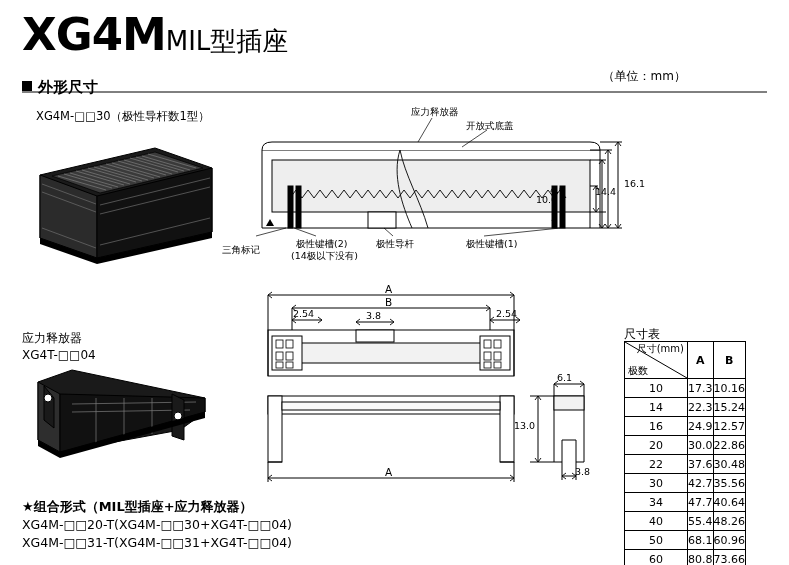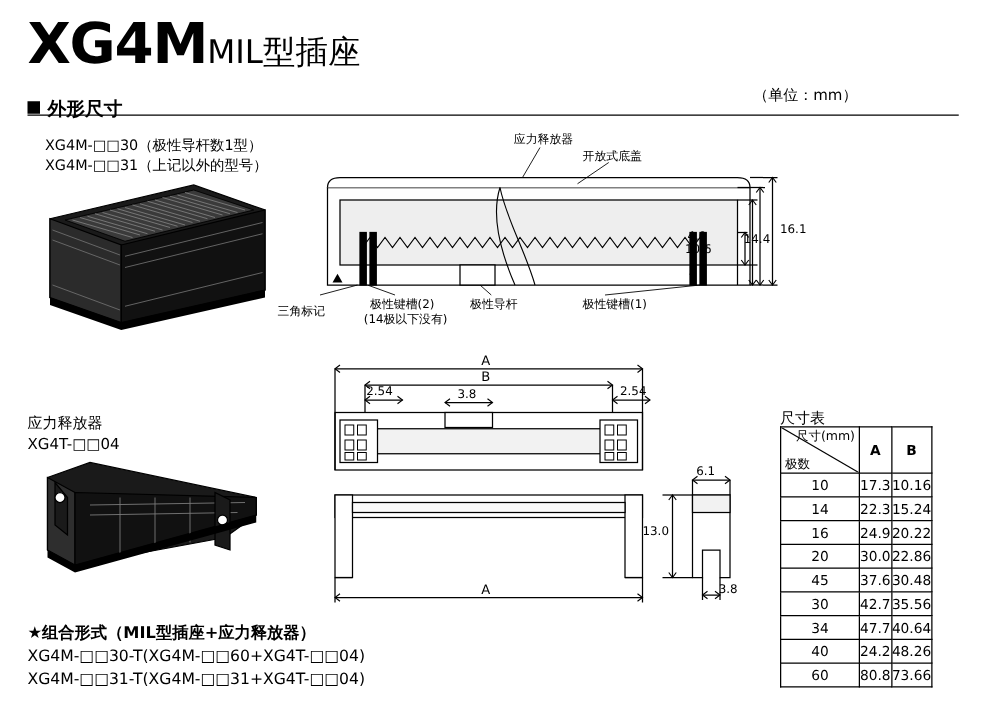--- a/index.html
+++ b/index.html
@@ -272,39 +272,38 @@
       <path d="M44,386 L44,420 L54,428 L54,398 Z" fill="#1a1a1a" stroke="#000" stroke-width="1"></path>
       <circle cx="48" cy="398" r="4" fill="#ffffff" stroke="#000" stroke-width="1"></circle>
       <path d="M172,394 L172,436 L184,440 L184,400 Z" fill="#1a1a1a" stroke="#000" stroke-width="1"></path>
       <circle cx="178" cy="416" r="4" fill="#ffffff" stroke="#000" stroke-width="1"></circle>
       <polygon points="38,440 60,452 205,412 205,418 60,458 38,446" fill="#000"></polygon>
     </g>
   </svg>
 
   <div class="model-a">
     <div>XG4M-□□30（极性导杆数1型）</div>
-    <div>XG4M-□□31（上记以外的型号）</div>
   </div>
 
   <div class="model-b">
     <div>应力释放器</div>
     <div>XG4T-□□04</div>
   </div>
 
   <div class="lbl" style="left:411px;top:106px;">应力释放器</div>
   <div class="lbl" style="left:466px;top:120px;">开放式底盖</div>
   <div class="lbl" style="left:222px;top:244px;">三角标记</div>
   <div class="lbl" style="left:296px;top:238px;">极性键槽(2)</div>
   <div class="lbl" style="left:291px;top:250px;">(14极以下没有)</div>
   <div class="lbl" style="left:376px;top:238px;">极性导杆</div>
   <div class="lbl" style="left:466px;top:238px;">极性键槽(1)</div>
 
   <div class="dimtxt" style="left:624px;top:178px;">16.1</div>
   <div class="dimtxt" style="left:595px;top:186px;">14.4</div>
-  <div class="dimtxt" style="left:548px;top:194px;text-align:right;">10.6</div>
+  <div class="dimtxt" style="left:536px;top:194px;text-align:right;">10.6</div>
   <div class="dimtxt" style="left:550px;top:184px;">4.0</div>
   <div class="dimtxt" style="left:551px;top:212px;">3</div>
 
   <div class="dimtxt" style="left:293px;top:308px;">2.54</div>
   <div class="dimtxt" style="left:366px;top:310px;">3.8</div>
   <div class="dimtxt" style="left:496px;top:308px;">2.54</div>
   <div class="dimtxt" style="left:557px;top:372px;">6.1</div>
   <div class="dimtxt" style="left:514px;top:420px;">13.0</div>
   <div class="dimtxt" style="left:575px;top:466px;">3.8</div>
 
@@ -336,55 +335,60 @@
           <td class="c2">10.16</td>
         </tr>
       <tr>
           <td class="c0">14</td>
           <td class="c1">22.3</td>
           <td class="c2">15.24</td>
         </tr>
       <tr>
           <td class="c0">16</td>
           <td class="c1">24.9</td>
-          <td class="c2">20.22</td>
+          <td class="c2">12.57</td>
         </tr>
       <tr>
           <td class="c0">20</td>
           <td class="c1">30.0</td>
           <td class="c2">22.86</td>
         </tr>
       <tr>
-          <td class="c0">45</td>
+          <td class="c0">22</td>
           <td class="c1">37.6</td>
           <td class="c2">30.48</td>
         </tr>
       <tr>
           <td class="c0">30</td>
           <td class="c1">42.7</td>
           <td class="c2">35.56</td>
         </tr>
       <tr>
           <td class="c0">34</td>
           <td class="c1">47.7</td>
           <td class="c2">40.64</td>
         </tr>
       <tr>
           <td class="c0">40</td>
-          <td class="c1">24.2</td>
+          <td class="c1">55.4</td>
           <td class="c2">48.26</td>
+        </tr>
+      <tr>
+          <td class="c0">50</td>
+          <td class="c1">68.1</td>
+          <td class="c2">60.96</td>
         </tr>
       <tr>
           <td class="c0">60</td>
           <td class="c1">80.8</td>
           <td class="c2">73.66</td>
         </tr>
 
     </tbody>
   </table>
 
   <div class="combo">
     <div class="star">★组合形式（MIL型插座+应力释放器）</div>
-    <div>XG4M-□□30-T(XG4M-□□60+XG4T-□□04)</div>
+    <div>XG4M-□□20-T(XG4M-□□30+XG4T-□□04)</div>
     <div>XG4M-□□31-T(XG4M-□□31+XG4T-□□04)</div>
   </div>
 
 </div>
 
 </body></html>

